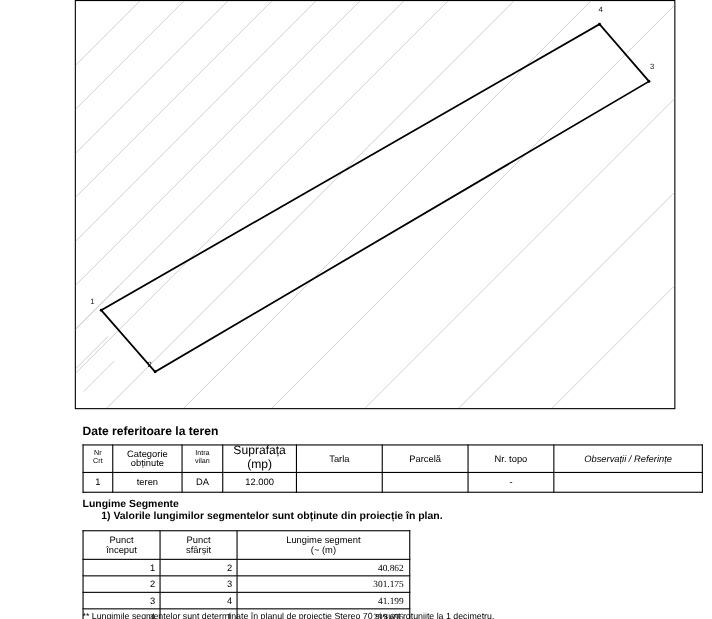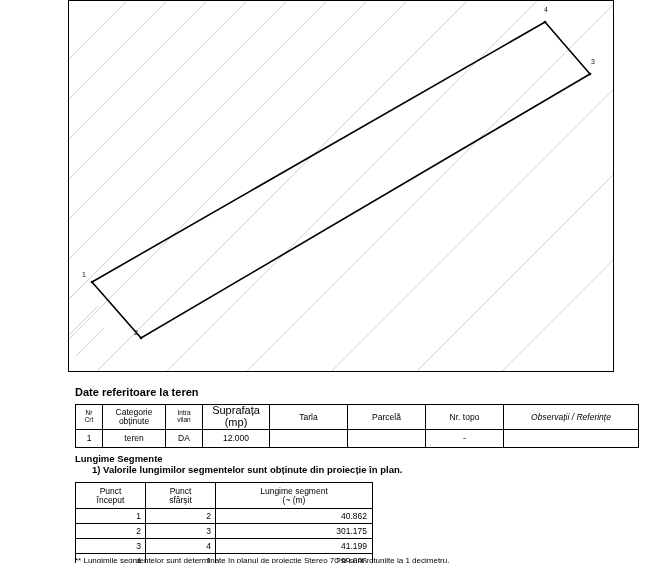--- a/index.html
+++ b/index.html
@@ -93,21 +93,21 @@
   #table-teren td { height: 17px; }
 
   
   #table-lungimi { left: 75px; top: 482px; }
   #table-lungimi th.h-inc  { width: 65px; height: 25px; }
   #table-lungimi th.h-sf   { width: 65px; }
   #table-lungimi th.h-len  { width: 152px; }
   #table-lungimi td { height: 14px; }
   #table-lungimi td.num-start,
   #table-lungimi td.num-end { text-align: right; padding-right: 4px; }
-  #table-lungimi td.num-len { text-align: right; padding-right: 5px; }
+  #table-lungimi td.num-len { text-align: right; padding-right: 5px; font-family: Liberation Serif, serif; }
 
   .tbl-two-line { display: block; line-height: 1.05; }
 
   
   #bottom-note {
     position: absolute;
     left: 75px;
     top: 556px;
     font-size: 8px;
     color: #000;

